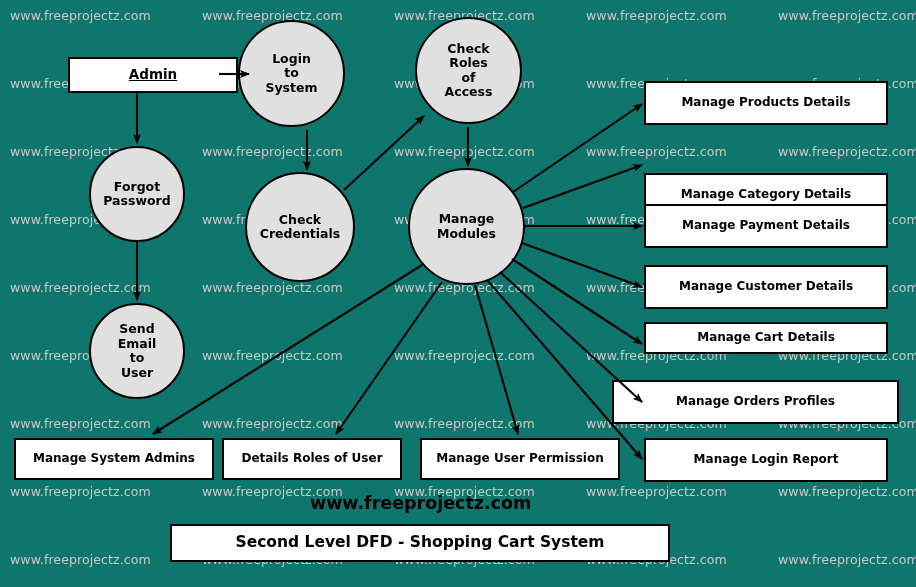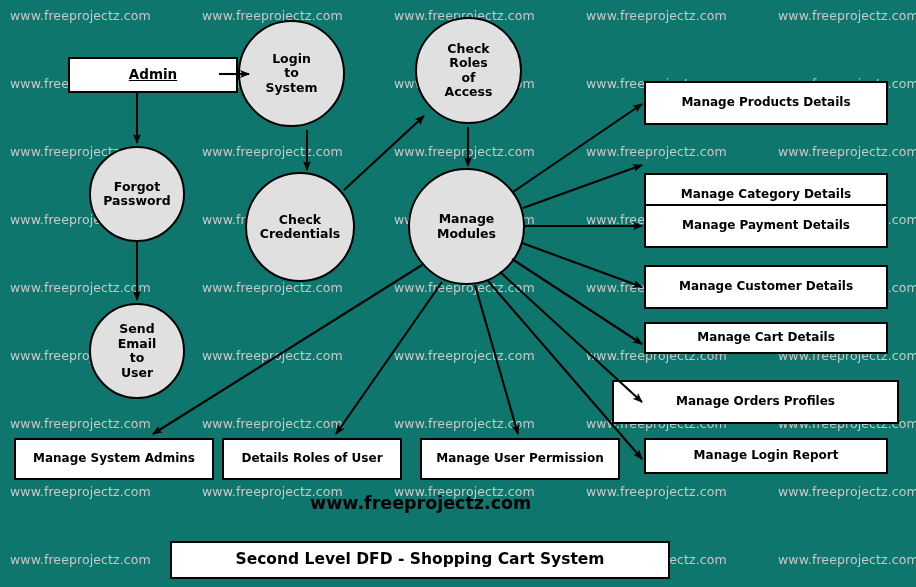--- a/index.html
+++ b/index.html
@@ -71,21 +71,20 @@
   .datastore .node-label { font-size: 12px; }
   .title-box {
     position: absolute;
     z-index: 2;
     box-sizing: border-box;
     background: #ffffff;
     border: 2.4px solid #000000;
     display: flex;
     align-items: center;
     justify-content: center;
-    margin-top: 17px;
   }
   .title-box .node-label { font-size: 15.5px; }
   .site-credit {
     position: absolute;
     z-index: 4;
     font-weight: bold;
     font-size: 17.5px;
     color: #000000;
     white-space: nowrap;
   }
@@ -224,21 +223,21 @@
   </div>
   <div class="node datastore" style="left:644px; top:265px; width:244px; height:44px;">
     <span class="node-label">Manage Customer Details</span>
   </div>
   <div class="node datastore" style="left:644px; top:322px; width:244px; height:32px;">
     <span class="node-label">Manage Cart Details</span>
   </div>
   <div class="node datastore" style="left:612px; top:380px; width:287px; height:44px;">
     <span class="node-label">Manage Orders Profiles</span>
   </div>
-  <div class="node datastore" style="left:644px; top:438px; width:244px; height:36px;">
+  <div class="node datastore" style="left:644px; top:438px; width:244px; height:44px;">
     <span class="node-label">Manage Login Report</span>
   </div>
 
   <div class="node datastore" style="left:14px; top:438px; width:200px; height:42px;">
     <span class="node-label">Manage System Admins</span>
   </div>
   <div class="node datastore" style="left:222px; top:438px; width:180px; height:42px;">
     <span class="node-label">Details Roles of User</span>
   </div>
   <div class="node datastore" style="left:420px; top:438px; width:200px; height:42px;">

